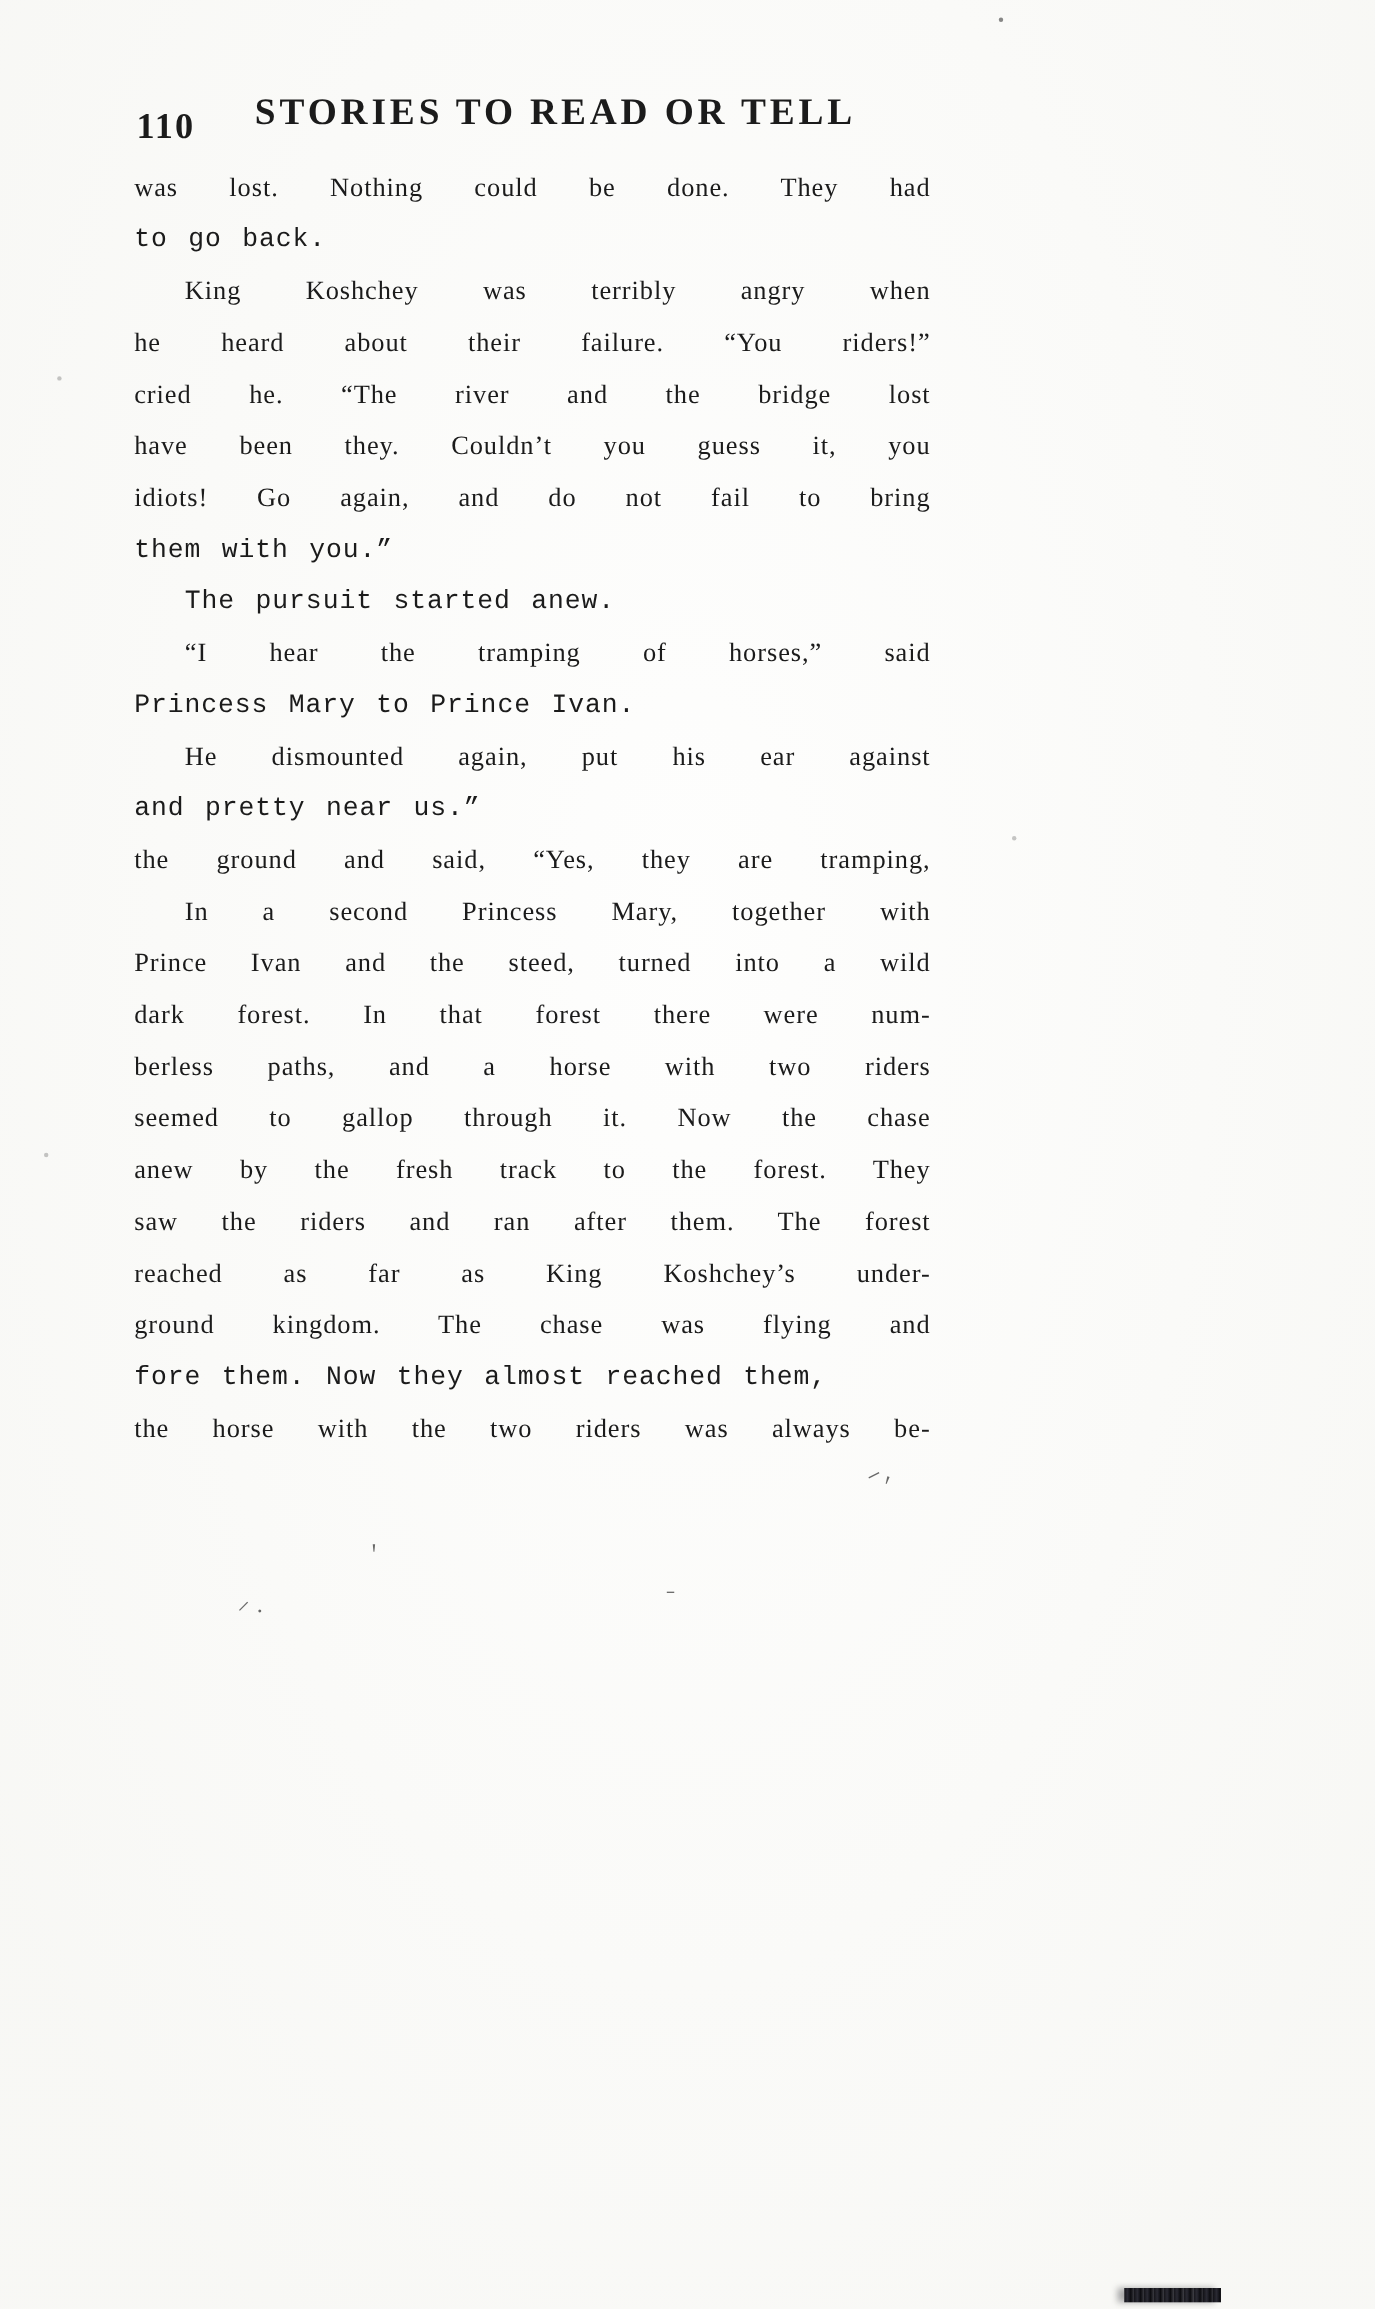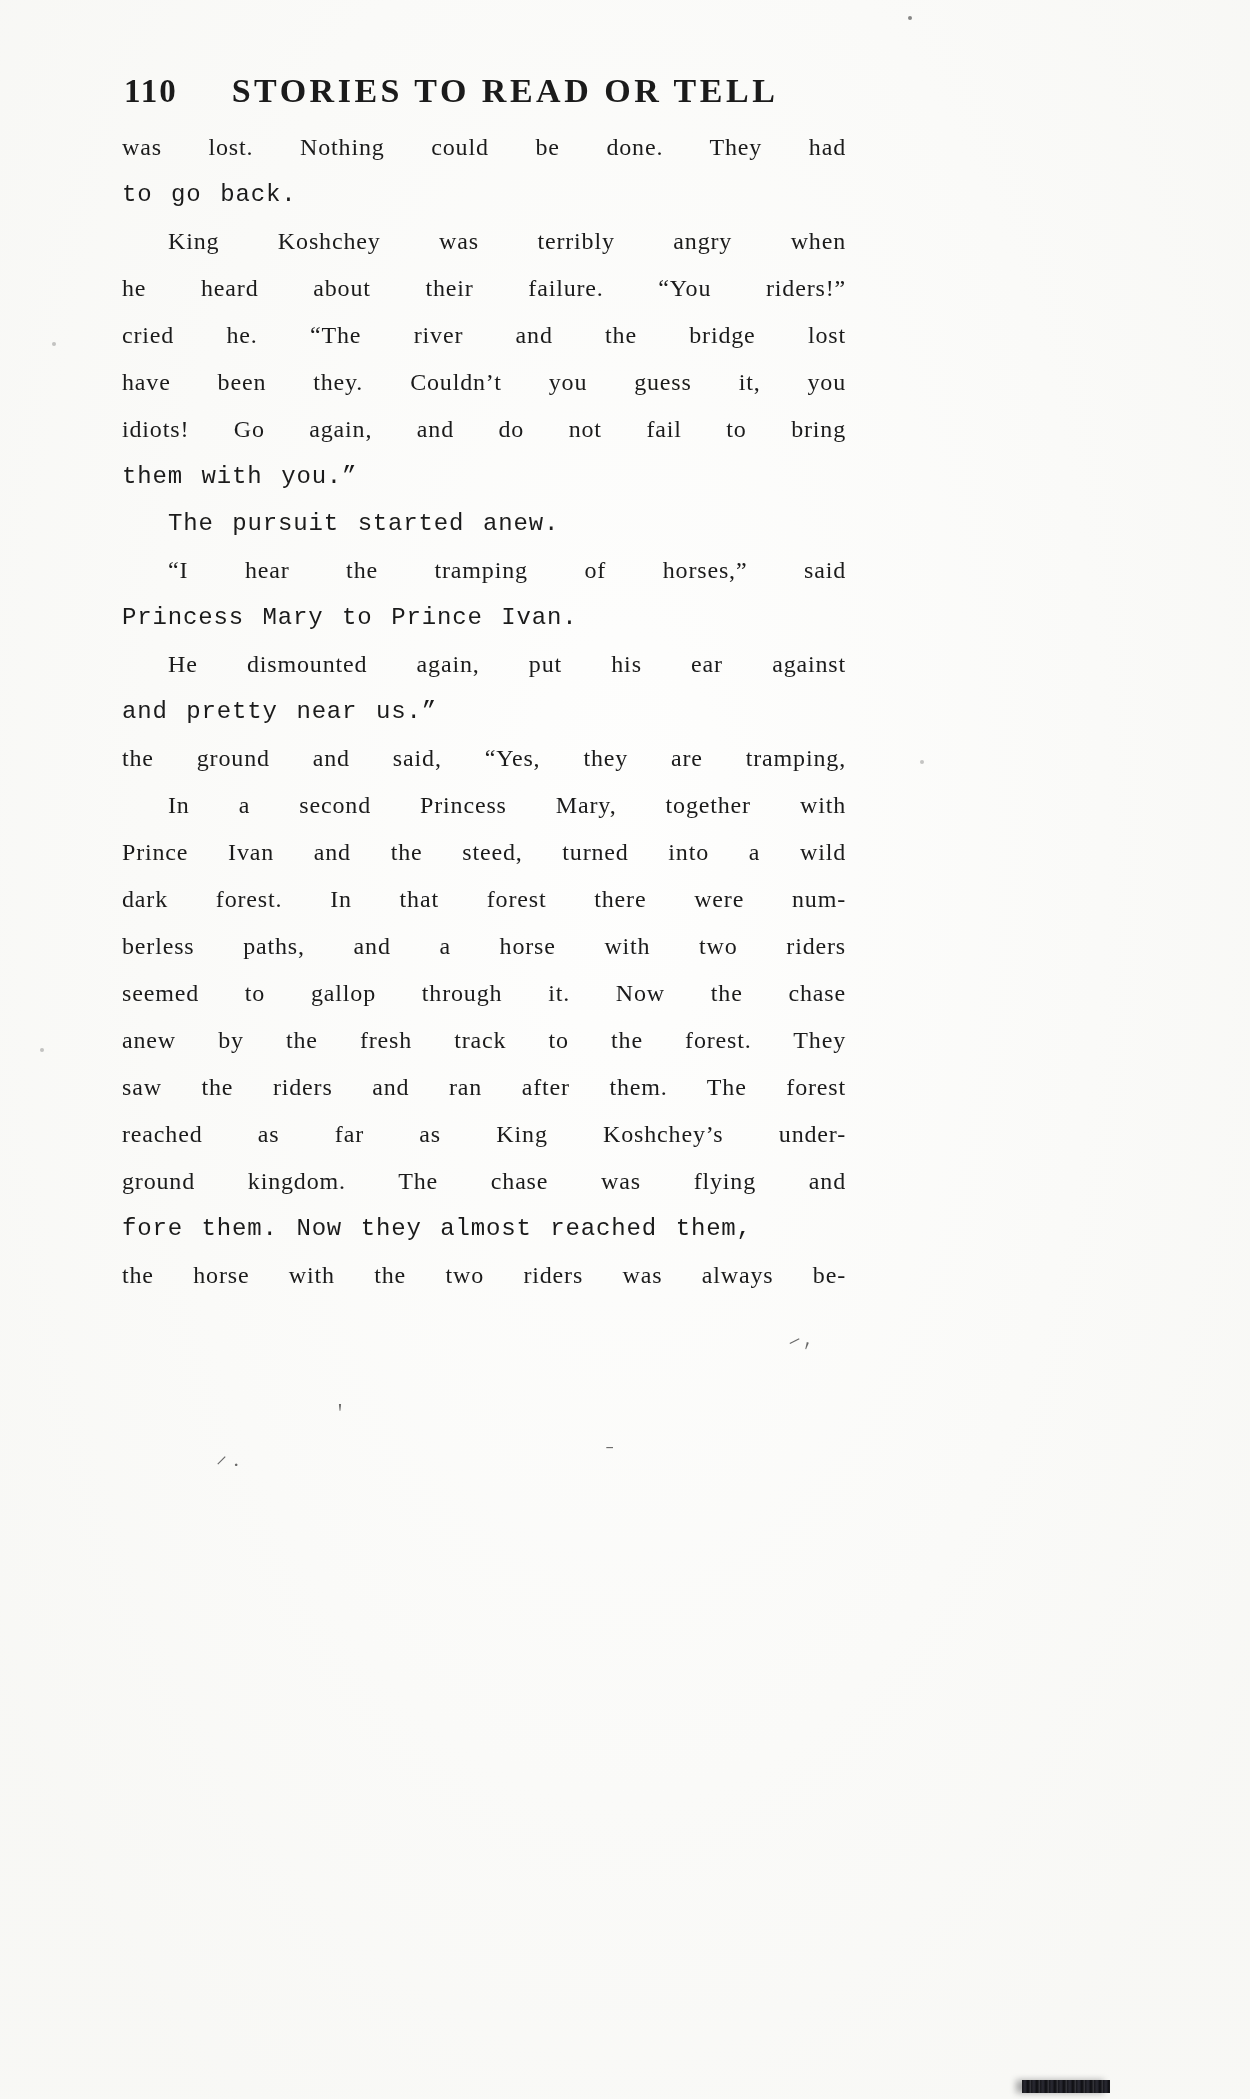--- a/index.html
+++ b/index.html
@@ -21,33 +21,33 @@
   .page {
     position: absolute;
     left: 122px;
     top: 72px;
     width: 724px;
   }
 
   .page-header {
     display: flex;
     align-items: flex-end;
-    gap: 54px;
+    gap: 42px;
     margin: 0 0 14px 2px;
   }
   .page-number {
     font-size: 33px;
     font-weight: 700;
     letter-spacing: 2px;
   }
   .running-title {
     font-size: 34px;
     font-weight: 700;
     letter-spacing: 3.5px;
-    margin: 0;
+    margin: 12px;
     white-space: nowrap;
   }
 
   .body-text {
     font-size: 24px;
     line-height: 47px;
     letter-spacing: 0.035em;
     word-spacing: 0.14em;
   }
   .para {

